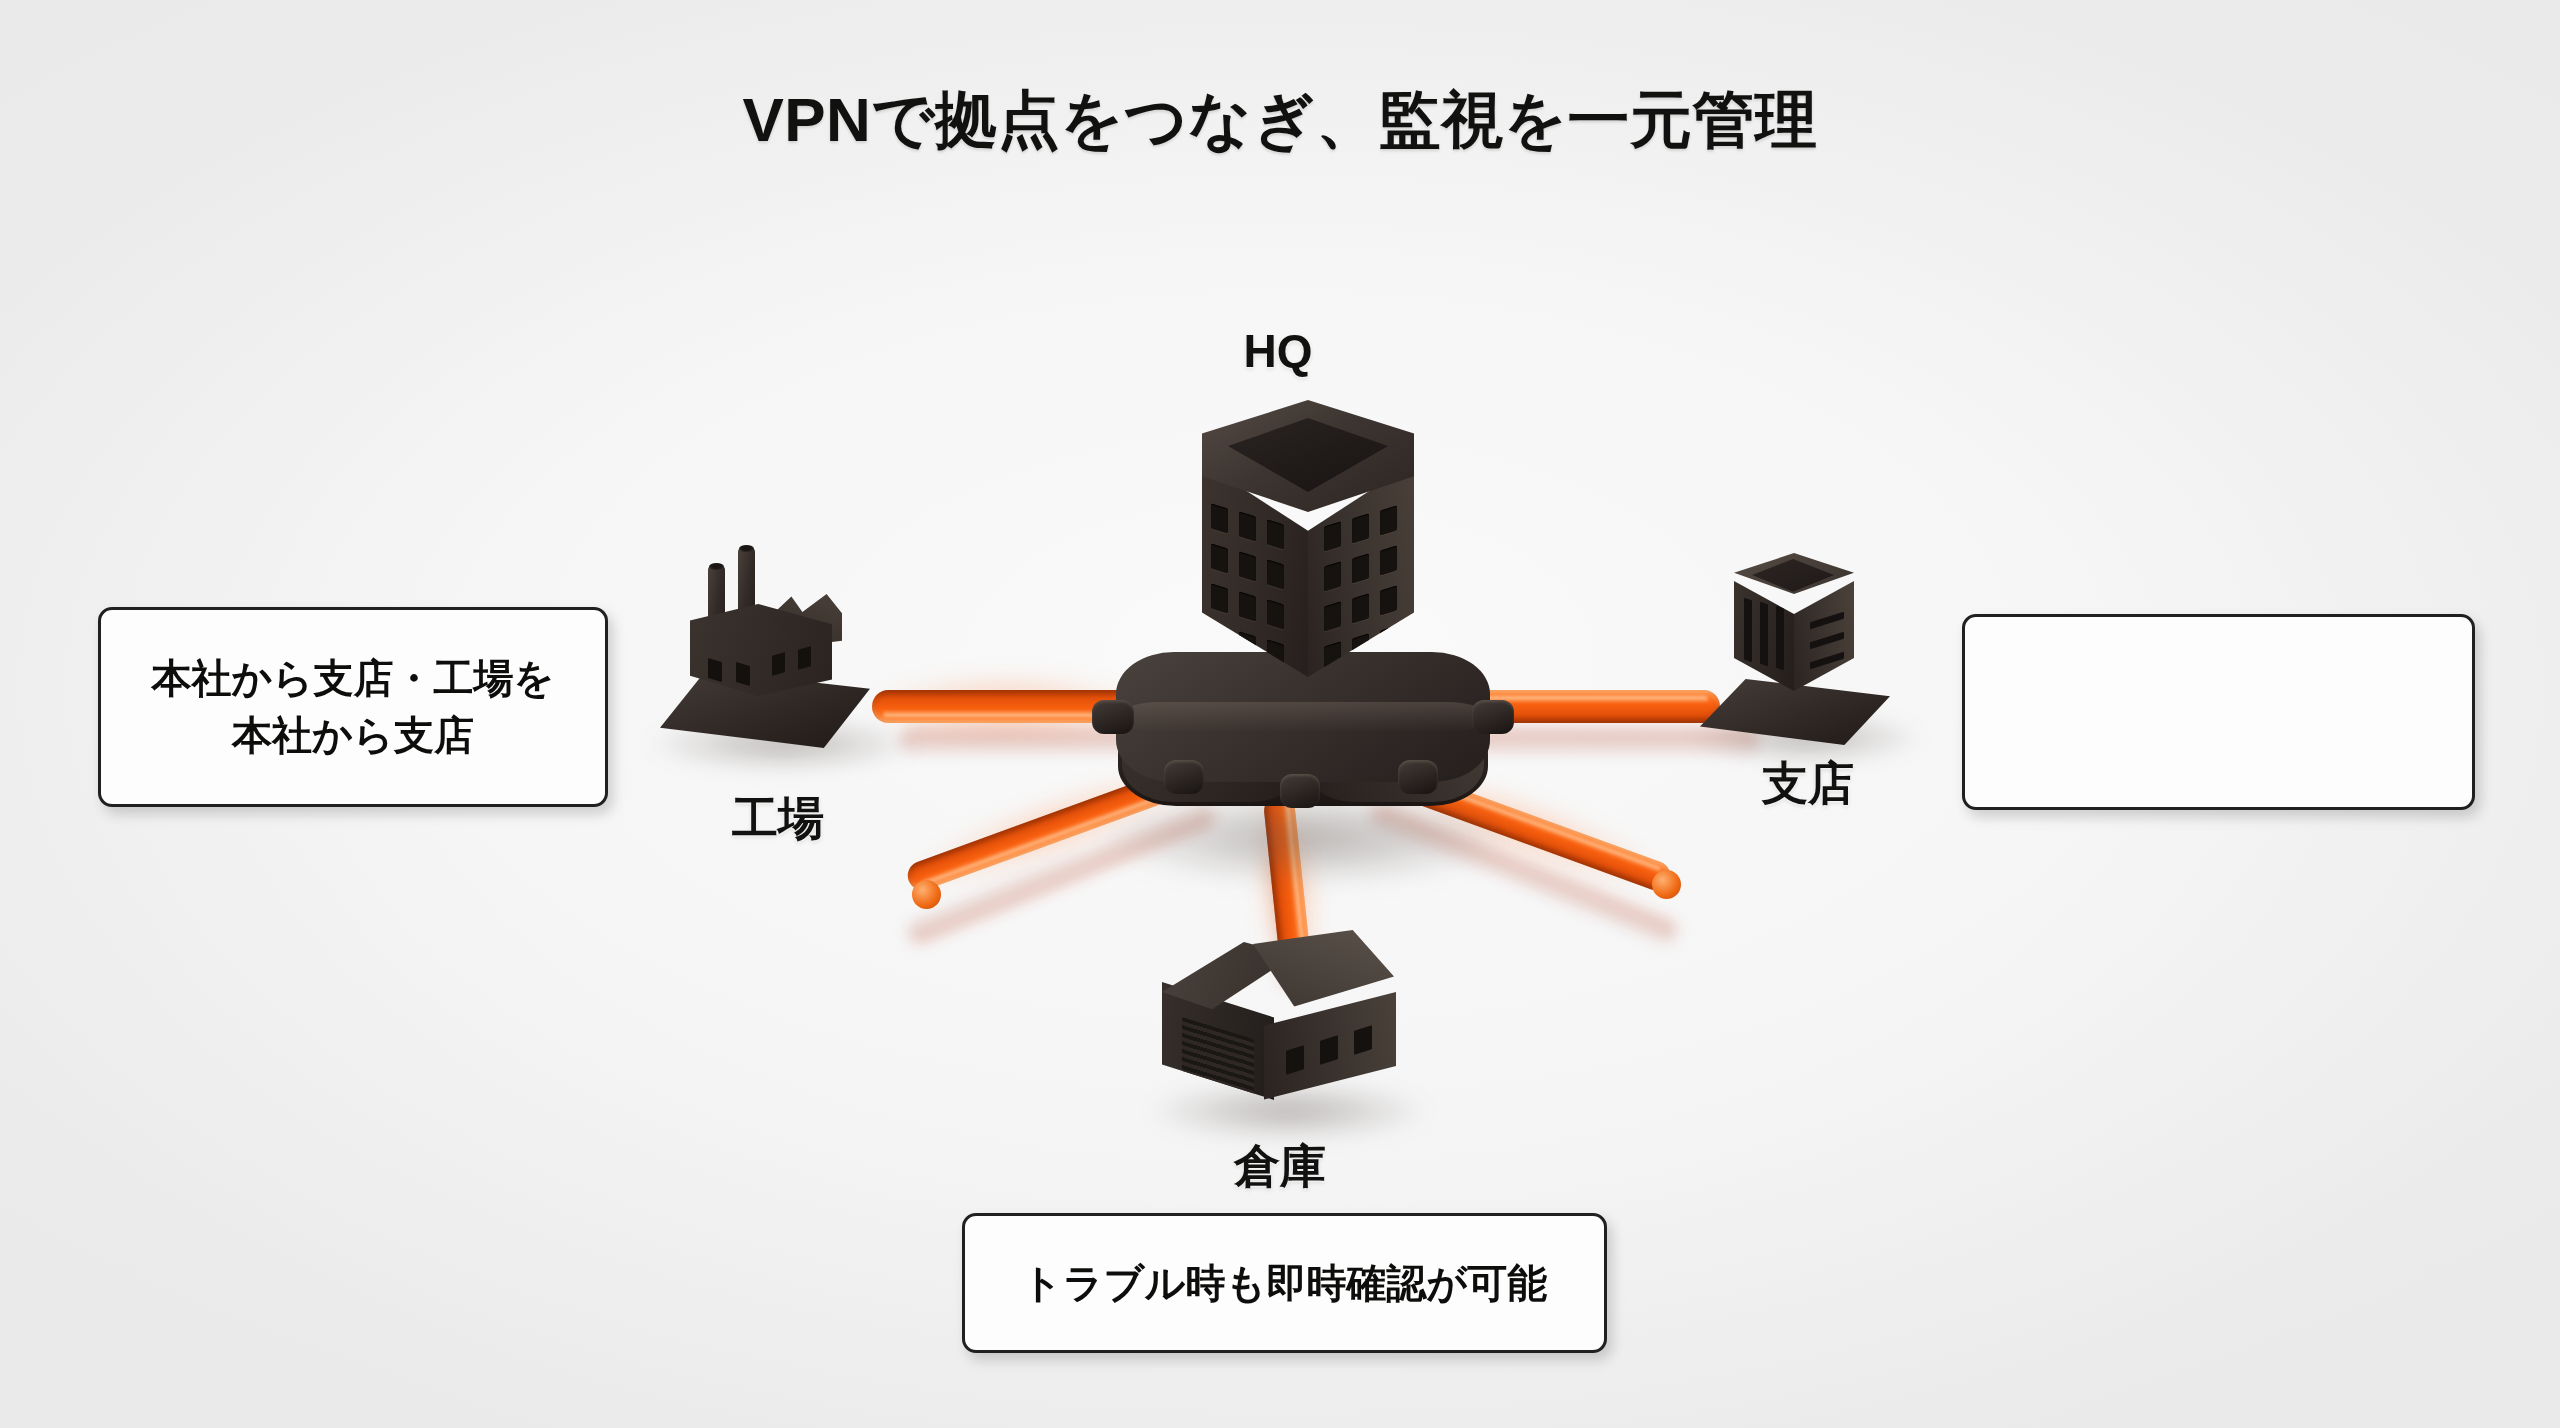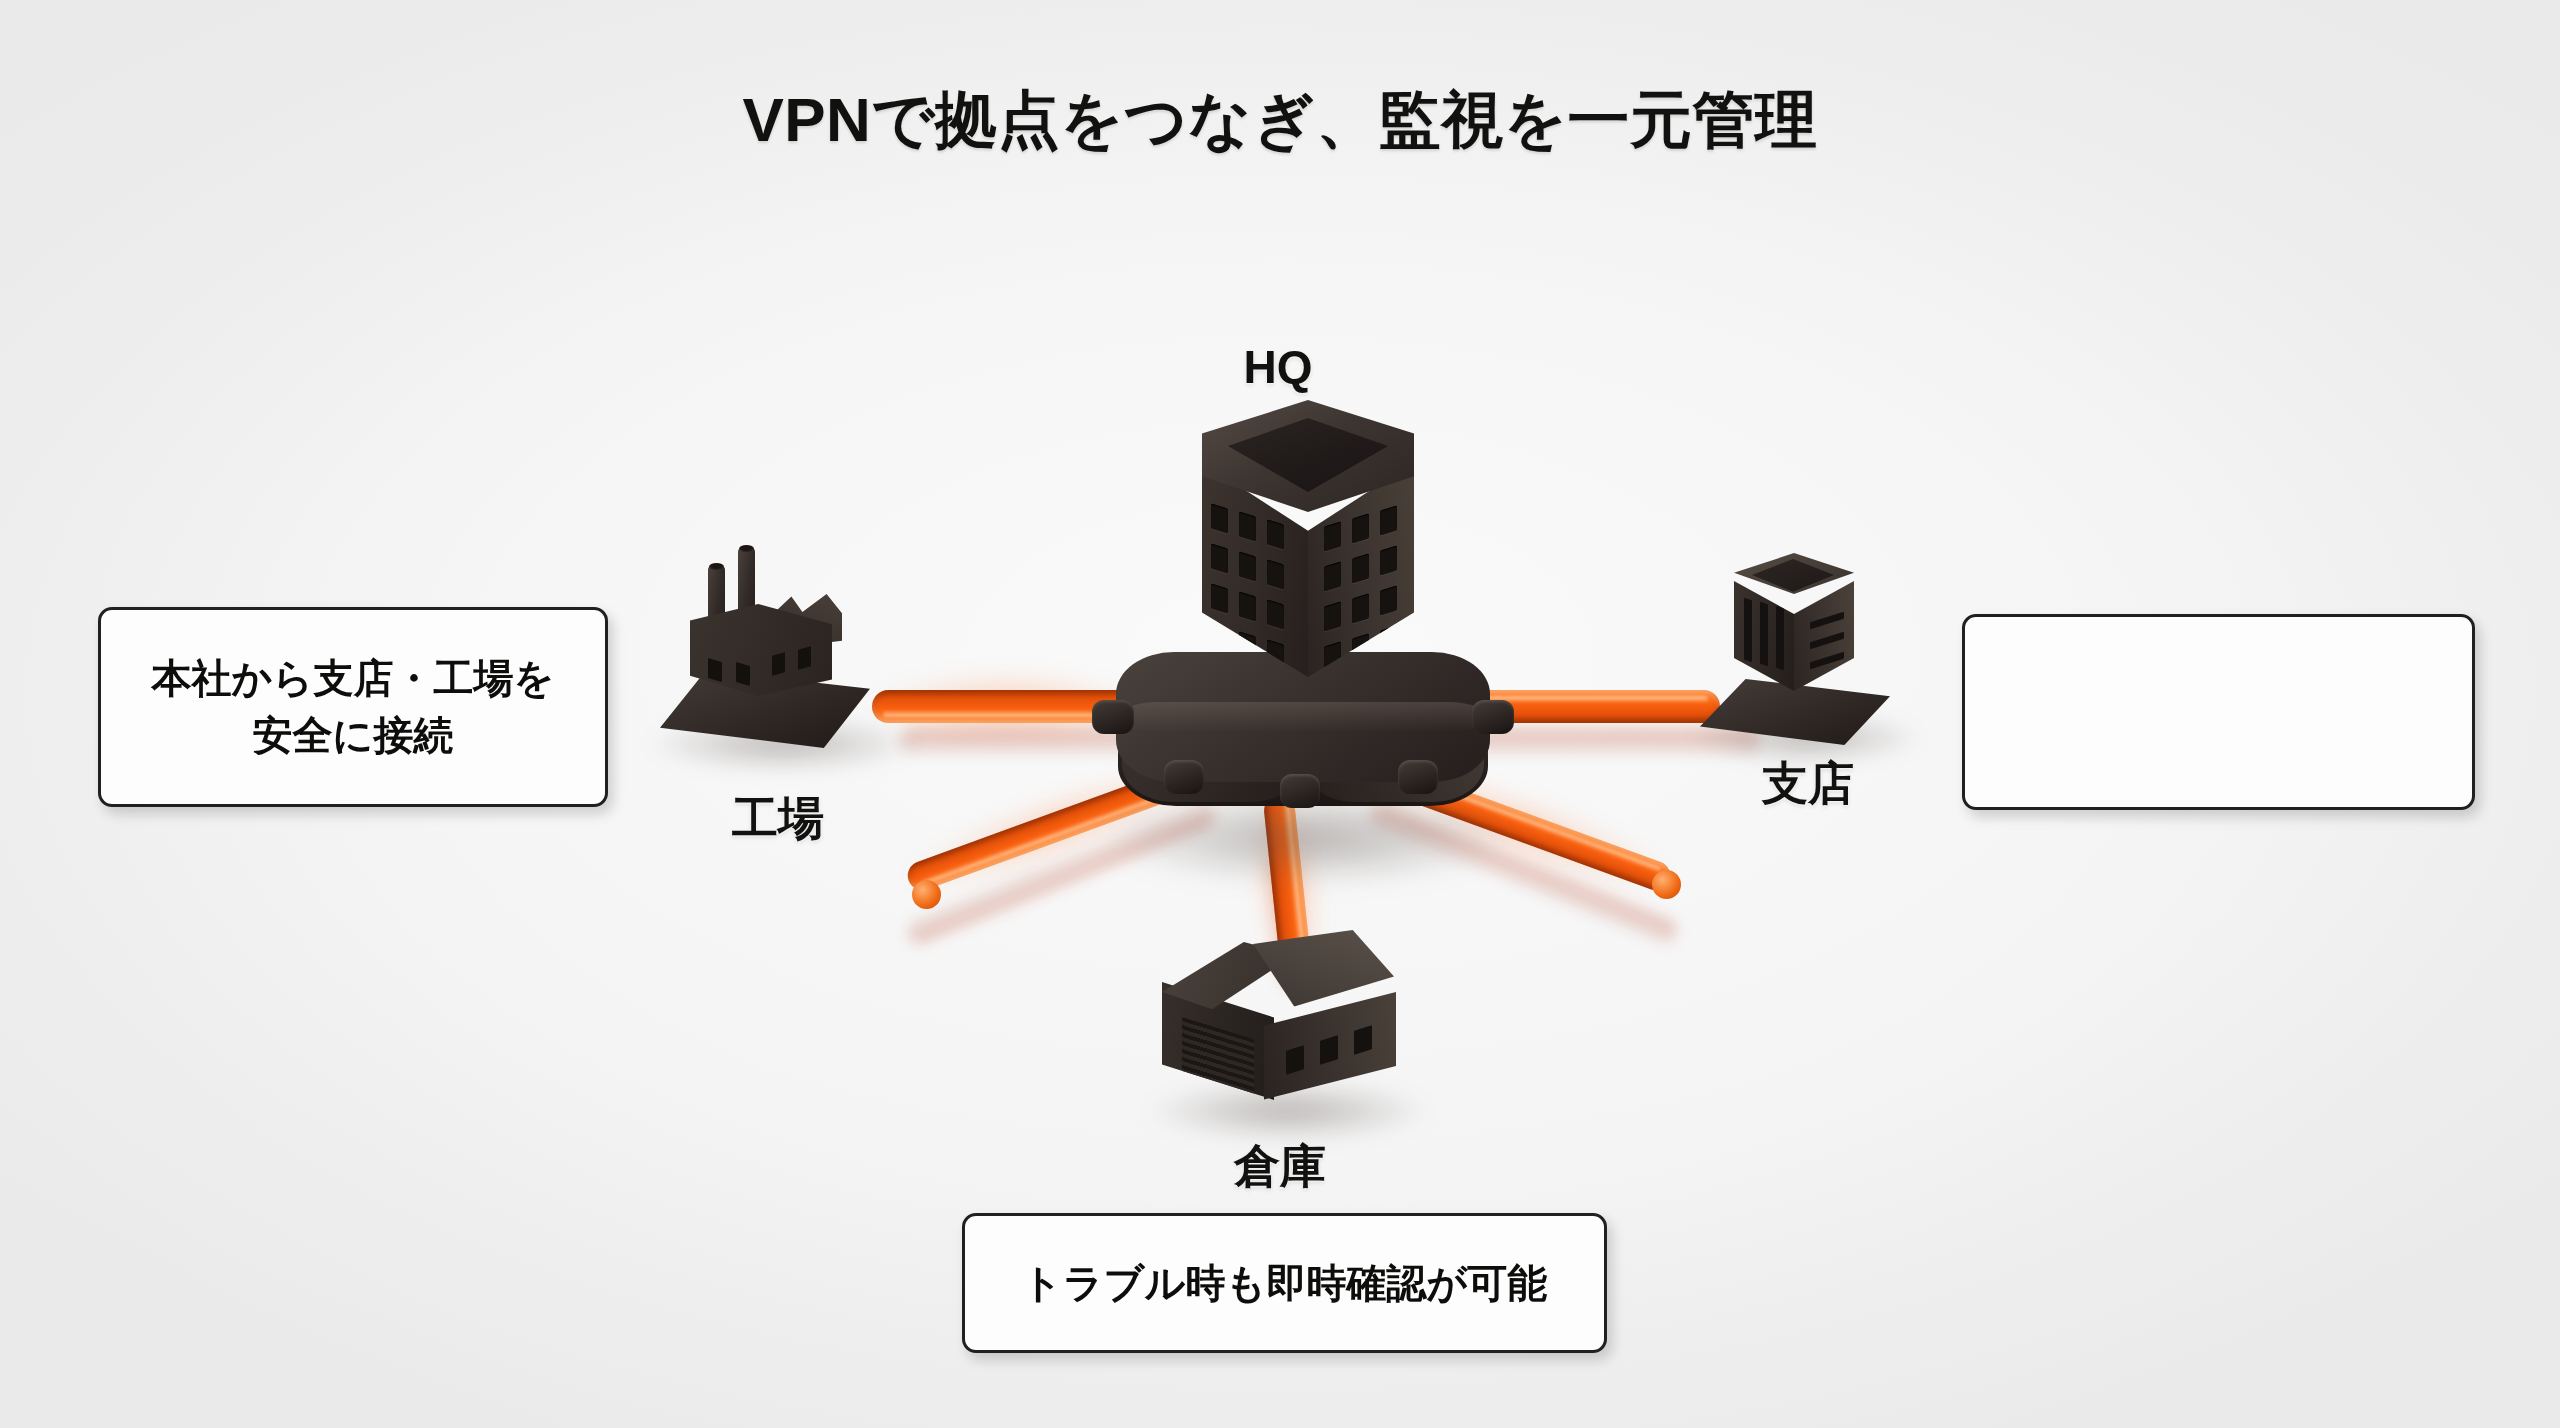--- a/index.html
+++ b/index.html
@@ -49,21 +49,21 @@
   #callout-bottom{left:962px;top:1213px;width:645px;height:140px;font-size:40px;}
   .callout span{display:block;}
 
   
   .node-label{
     position:absolute;text-align:center;
     font-size:46px;font-weight:700;color:#111110;
     text-shadow:0 1px 2px rgba(255,255,255,.8), 0 2px 4px rgba(0,0,0,.12);
     white-space:nowrap;
   }
-  #label-hq{left:1178px;top:324px;width:200px;margin-top:16px;}
+  #label-hq{left:1178px;top:324px;width:200px;}
   #label-factory{left:648px;top:788px;width:260px;}
   #label-branch{left:1678px;top:753px;width:260px;}
   #label-warehouse{left:1150px;top:1136px;width:260px;}
 
   
   #scene{position:absolute;inset:0;pointer-events:none;}
 
   
   .cable{position:absolute;transform-origin:0 50%;}
   .cable .tube{
@@ -409,21 +409,21 @@
 <div id="title">VPNで拠点をつなぎ、監視を一元管理</div>
 
 <div class="node-label" id="label-hq">HQ</div>
 <div class="node-label" id="label-factory">工場</div>
 <div class="node-label" id="label-branch">支店</div>
 <div class="node-label" id="label-warehouse">倉庫</div>
 
 <div class="callout" id="callout-left">
   <div>
     <span>本社から支店・工場を</span>
-    <span>安全に接続</span>
+    <span>本社から支店</span>
   </div>
 </div>
 
 <div class="callout" id="callout-right">
   <div>
   </div>
 </div>
 
 <div class="callout" id="callout-bottom">
   <div>

